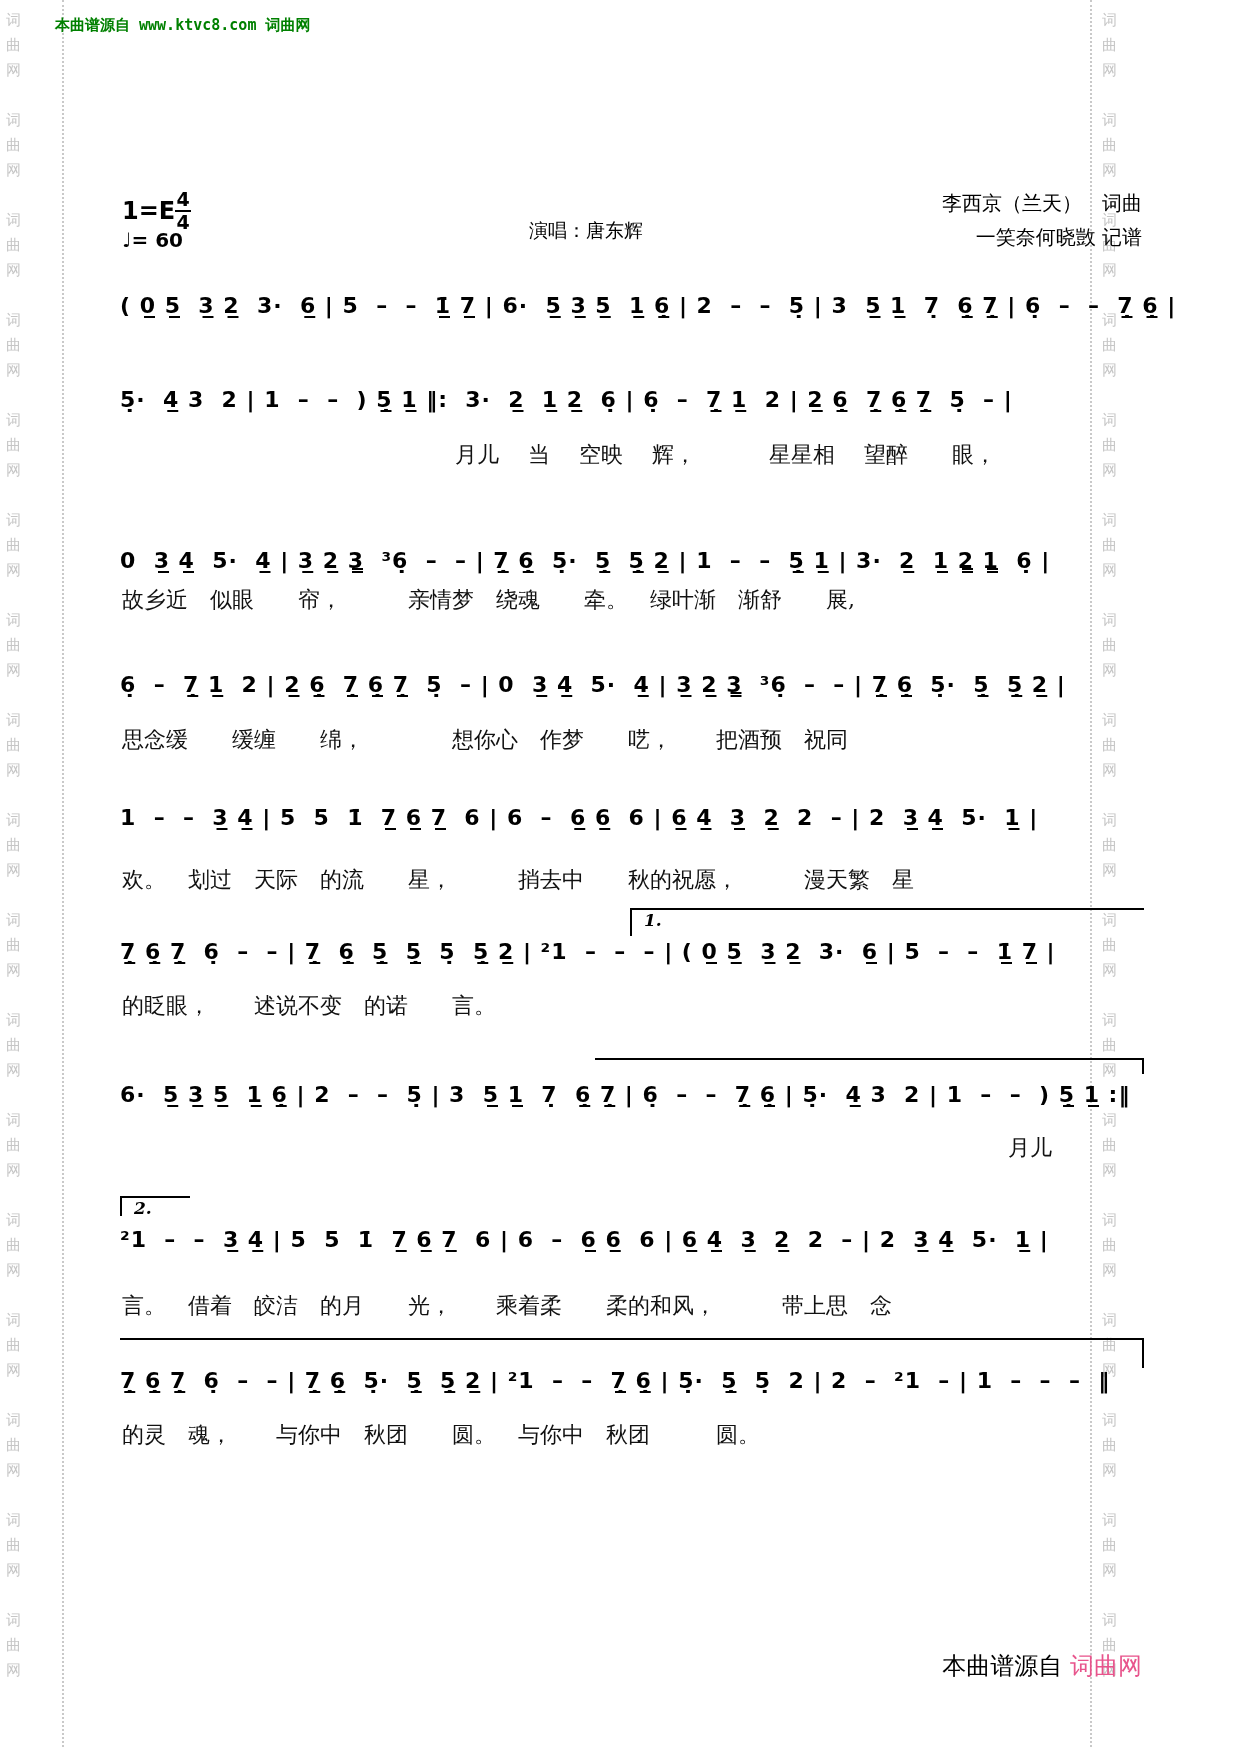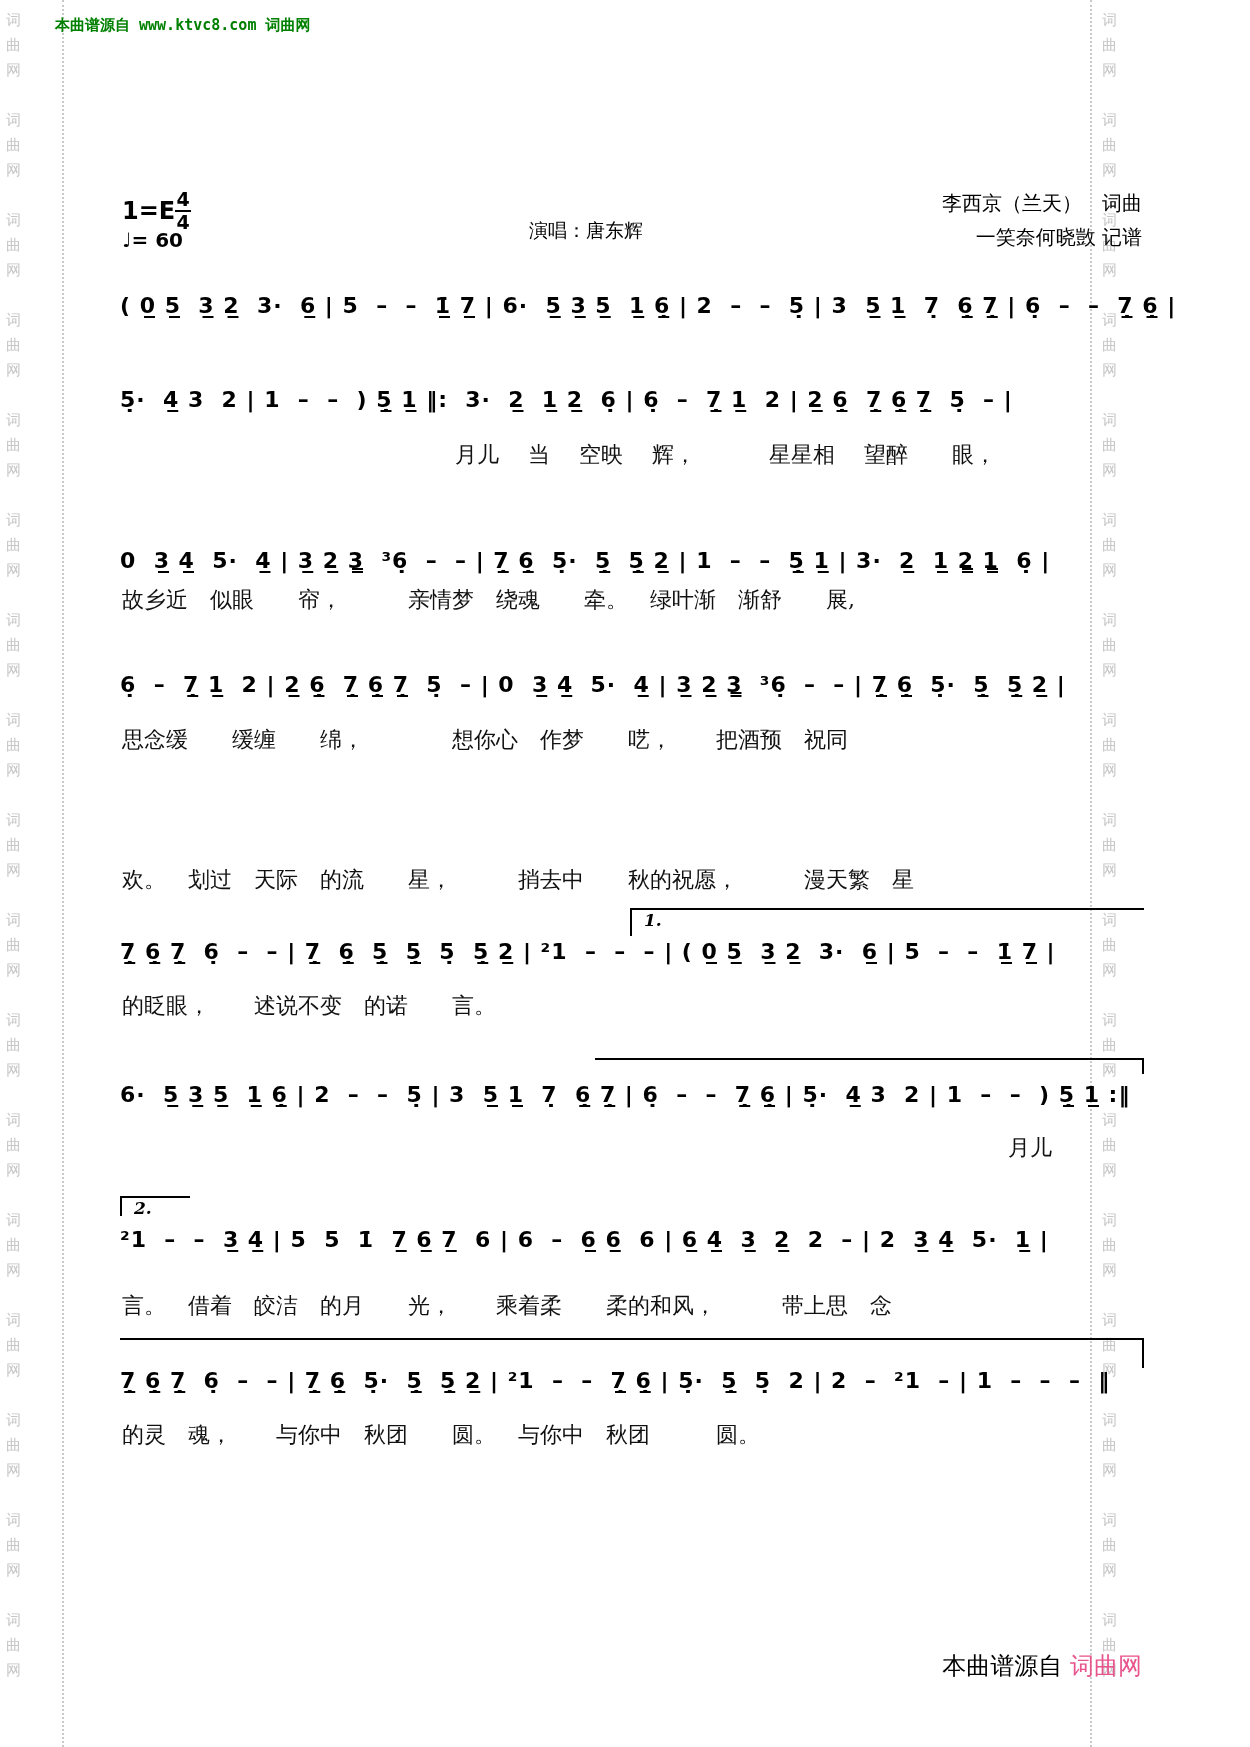--- a/index.html
+++ b/index.html
@@ -252,20 +252,21 @@
   <div class="mline" style="top:292px;">( 0̲ 5̲  3̲ 2̲  3·  6̲ | 5  –  –  1̲̇ 7̲ | 6·  5̲ 3̲ 5̲  1̲ 6̲̣ | 2  –  –  5̣ | 3  5̲ 1̲  7̣  6̲̣ 7̲̣ | 6̣  –  –  7̲̣ 6̲̣ |</div>
   <div class="mline" style="top:386px;">5̣·  4̲ 3  2 | 1  –  –  ) 5̲̣ 1̲ ‖:  3·  2̲  1̲ 2̲  6̣ | 6̣  –  7̲̣ 1̲  2 | 2̲ 6̲̣  7̲̣ 6̲̣ 7̲̣  5̣  – |</div>
   <div class="lyric" style="top:442px;left:455px;">月儿　 当　 空映　 辉，　　　 星星相　 望醉　　眼，</div>
 
   <div class="mline" style="top:531px;margin-top:16px;">0  3̲ 4̲  5·  4̲ | 3̲ 2̲ 3̳  ³6̣  –  – | 7̲̣ 6̲̣  5̣·  5̲̣  5̲̣ 2̲ | 1  –  –  5̲̣ 1̲ | 3·  2̲  1̲ 2̳ 1̳  6̣ |</div>
   <div class="lyric" style="top:587px;left:122px;">故乡近　似眼　　帘，　　　亲情梦　绕魂　　牵。　绿叶渐　渐舒　　展,</div>
 
   <div class="mline" style="top:671px;">6̣  –  7̲̣ 1̲  2 | 2̲ 6̲̣  7̲̣ 6̲̣ 7̲̣  5̣  – | 0  3̲ 4̲  5·  4̲ | 3̲ 2̲ 3̳  ³6̣  –  – | 7̲̣ 6̲̣  5̣·  5̲̣  5̲̣ 2̲ |</div>
   <div class="lyric" style="top:727px;left:122px;">思念缓　　缓缠　　绵，　　　　想你心　作梦　　呓，　　把酒预　祝同</div>
 
+  <div class="mline" style="top:804px;">1  –  –  3̲ 4̲ | 5  5  1̇  7̲ 6̲ 7̲  6 | 6  –  6̲ 6̲  6 | 6̲ 4̲  3̲  2̲  2  – | 2  3̲ 4̲  5·  1̲ |</div>
   <div class="lyric" style="top:867px;left:122px;">欢。　划过　天际　的流　　星，　　　捎去中　　秋的祝愿，　　　漫天繁　星</div>
 
   <div class="volta lefttick" style="left:630px;top:908px;width:512px;height:26px;"></div>
   <div class="volta-label" style="left:644px;top:910px;">1.</div>
 
   <div class="mline" style="top:938px;">7̲̣ 6̲̣ 7̲̣  6̣  –  – | 7̲̣  6̲̣  5̲̣  5̲̣  5̣  5̲̣ 2̲ | ²1  –  –  – | ( 0̲ 5̲  3̲ 2̲  3·  6̲ | 5  –  –  1̲̇ 7̲ |</div>
   <div class="lyric" style="top:993px;left:122px;">的眨眼，　　述说不变　的诺　　言。</div>
 
   <div class="volta righttick" style="left:595px;top:1058px;width:547px;height:14px;"></div>
 

